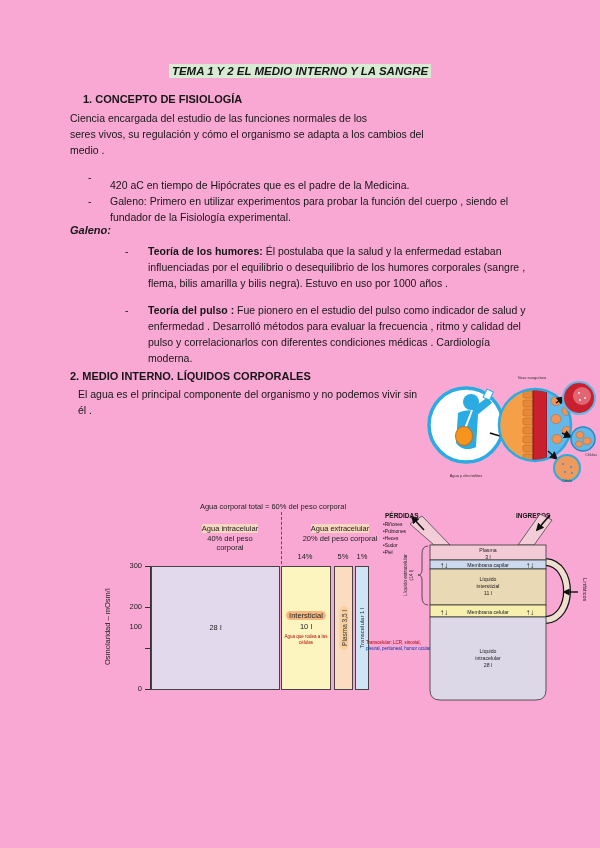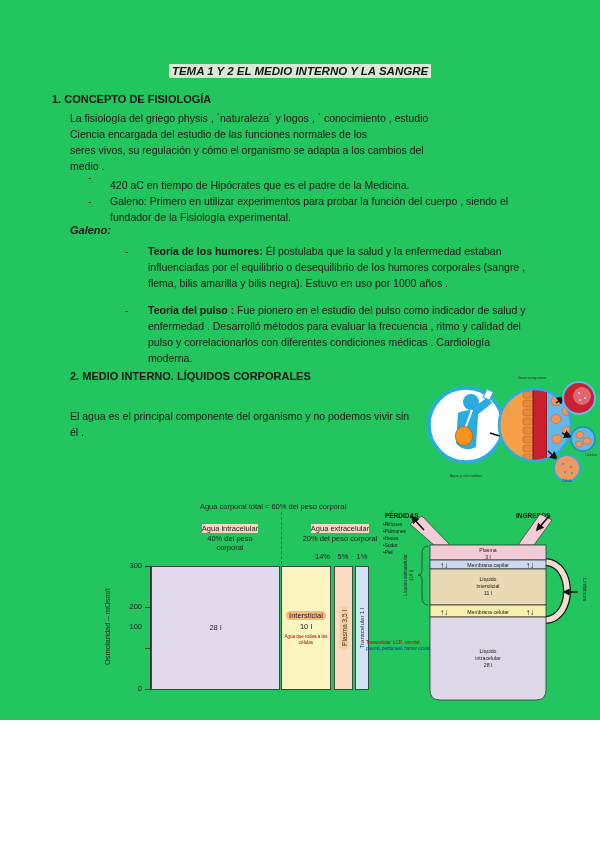--- a/index.html
+++ b/index.html
@@ -1,16 +1,16 @@
 <!DOCTYPE html>
 <html><head>
 <meta charset="utf-8">
 <style>
   html,body{margin:0;padding:0;background:#fff;}
-  .page{position:relative;width:600px;height:720px;background:#22c55e;
+  .page{position:relative;width:600px;height:848px;background:#f9a8d4;
         font-family:"Liberation Sans","DejaVu Sans",sans-serif;color:#161616;overflow:hidden;}
   .abs{position:absolute;}
   .body-txt{font-size:10.5px;line-height:16px;}
   .b{font-weight:700;text-align:center;}
   .it{font-style:italic;}
   .doc-title{font-size:11.5px;font-weight:700;font-style:italic;text-align:center;width:100%;}
   .hl-green{background:#d9ead3;padding:1px 3px;}
   .hl-peach{background:#f8d7c0;padding:0 0;}
   .heading{font-size:11px;font-weight:700;}
   .bullet-row{display:flex;}
@@ -27,23 +27,22 @@
 </style>
 </head>
 <body>
 
 <div class="page">
 
   <div class="abs doc-title" style="top:65px;left:0;">
     <span class="hl-green">TEMA 1 Y 2 EL MEDIO INTERNO Y LA SANGRE</span>
   </div>
 
-  <div class="abs heading" style="top:93px;left:52px;">1. CONCEPTO DE FISIOLOGÍA</div>
+  <div class="abs heading" style="top:93px;left:83px;">1. CONCEPTO DE FISIOLOGÍA</div>
   <div class="abs body-txt" style="top:110px;left:70px;width:475px;">
-    <div>La fisiología del griego physis , `naturaleza´ y logos , ` conocimiento , estudio</div>
     <div>Ciencia encargada del estudio de las funciones normales de los</div>
     <div>seres vivos, su regulación y cómo el organismo se adapta a los cambios del</div>
     <div>medio .</div>
   </div>
   <div class="abs body-txt" style="top:169px;left:88px;width:445px;">
     <div class="bullet-row">
       <span class="dash">-</span>
       <span style="flex:1;margin-top:8px;">420 aC en tiempo de Hipócrates que es el padre de la Medicina.</span>
     </div>
     <div class="bullet-row">
@@ -56,21 +55,21 @@
   <div class="abs body-txt bullet-row" style="top:243px;left:125px;width:412px;">
     <span class="dash2">-</span>
     <span style="flex:1;"><span class="b">Teoría de los humores:</span><span> Él postulaba que la salud y la enfermedad estaban influenciadas por el equilibrio o desequilibrio de los humores corporales (sangre , flema, bilis amarilla y bilis negra). Estuvo en uso por 1000 años .</span></span>
   </div>
   <div class="abs body-txt bullet-row" style="top:302px;left:125px;width:412px;">
     <span class="dash2">-</span>
     <span style="flex:1;"><span class="b">Teoría del pulso :</span><span> Fue pionero en el estudio del pulso como indicador de salud y enfermedad . Desarrolló métodos para evaluar la frecuencia , ritmo y calidad del pulso y correlacionarlos con diferentes condiciones médicas . Cardiología moderna.</span></span>
   </div>
 
   <div class="abs heading" style="top:370px;left:70px;">2. MEDIO INTERNO. LÍQUIDOS CORPORALES</div>
-  <div class="abs body-txt" style="top:386px;left:70px;width:348px;margin-top:22px;">
+  <div class="abs body-txt" style="top:386px;left:78px;width:348px;">
     <div>El agua es el principal componente del organismo y no podemos vivir sin él .</div>
   </div>
 
   <svg class="abs" style="top:371px;left:420px;" width="178" height="112" viewBox="0 0 178 112">
     <defs>
       <marker id="ah" markerWidth="6" markerHeight="6" refX="5" refY="3" orient="auto">
         <path d="M0,0 L6,3 L0,6 Z" fill="#111"></path>
       </marker>
       <clipPath id="bigc">
           <circle cx="115" cy="54" r="36"></circle>
@@ -155,21 +154,21 @@
     <div><span class="hl-peach">Agua intracelular</span></div>
     <div>40% del peso</div>
     <div>corporal</div>
   </div>
   <div class="abs chart-small" style="top:524px;left:288px;width:104px;text-align:center;">
     <div><span class="hl-peach">Agua extracelular</span></div>
     <div>20% del peso corporal</div>
   </div>
   <div class="abs" style="top:512px;left:281px;height:52px;border-left:1.5px dashed #555;"></div>
 
-  <div class="abs chart-small" style="top:552px;left:280px;width:50px;text-align:right;">14%</div>
+  <div class="abs chart-small" style="top:552px;left:280px;width:50px;text-align:center;">14%</div>
   <div class="abs chart-small" style="top:552px;left:334px;width:18px;text-align:center;">5%</div>
   <div class="abs chart-small" style="top:552px;left:354px;width:16px;text-align:center;">1%</div>
 
   <div class="abs chart-small" style="top:622px;left:43px;width:130px;text-align:center;transform:rotate(-90deg);">Osmolaridad – mOsm/l</div>
   <div class="abs" style="top:566px;left:150px;height:124px;border-left:1.5px solid #333;"></div>
   <div class="tick-stub" style="top:566px;left:145px;"></div>
   <div class="tick-stub" style="top:607px;left:145px;"></div>
   <div class="tick-stub" style="top:648px;left:145px;"></div>
   <div class="tick-stub" style="top:689px;left:145px;"></div>
   <div class="tick-num" style="top:561px;left:118px;">300</div>

